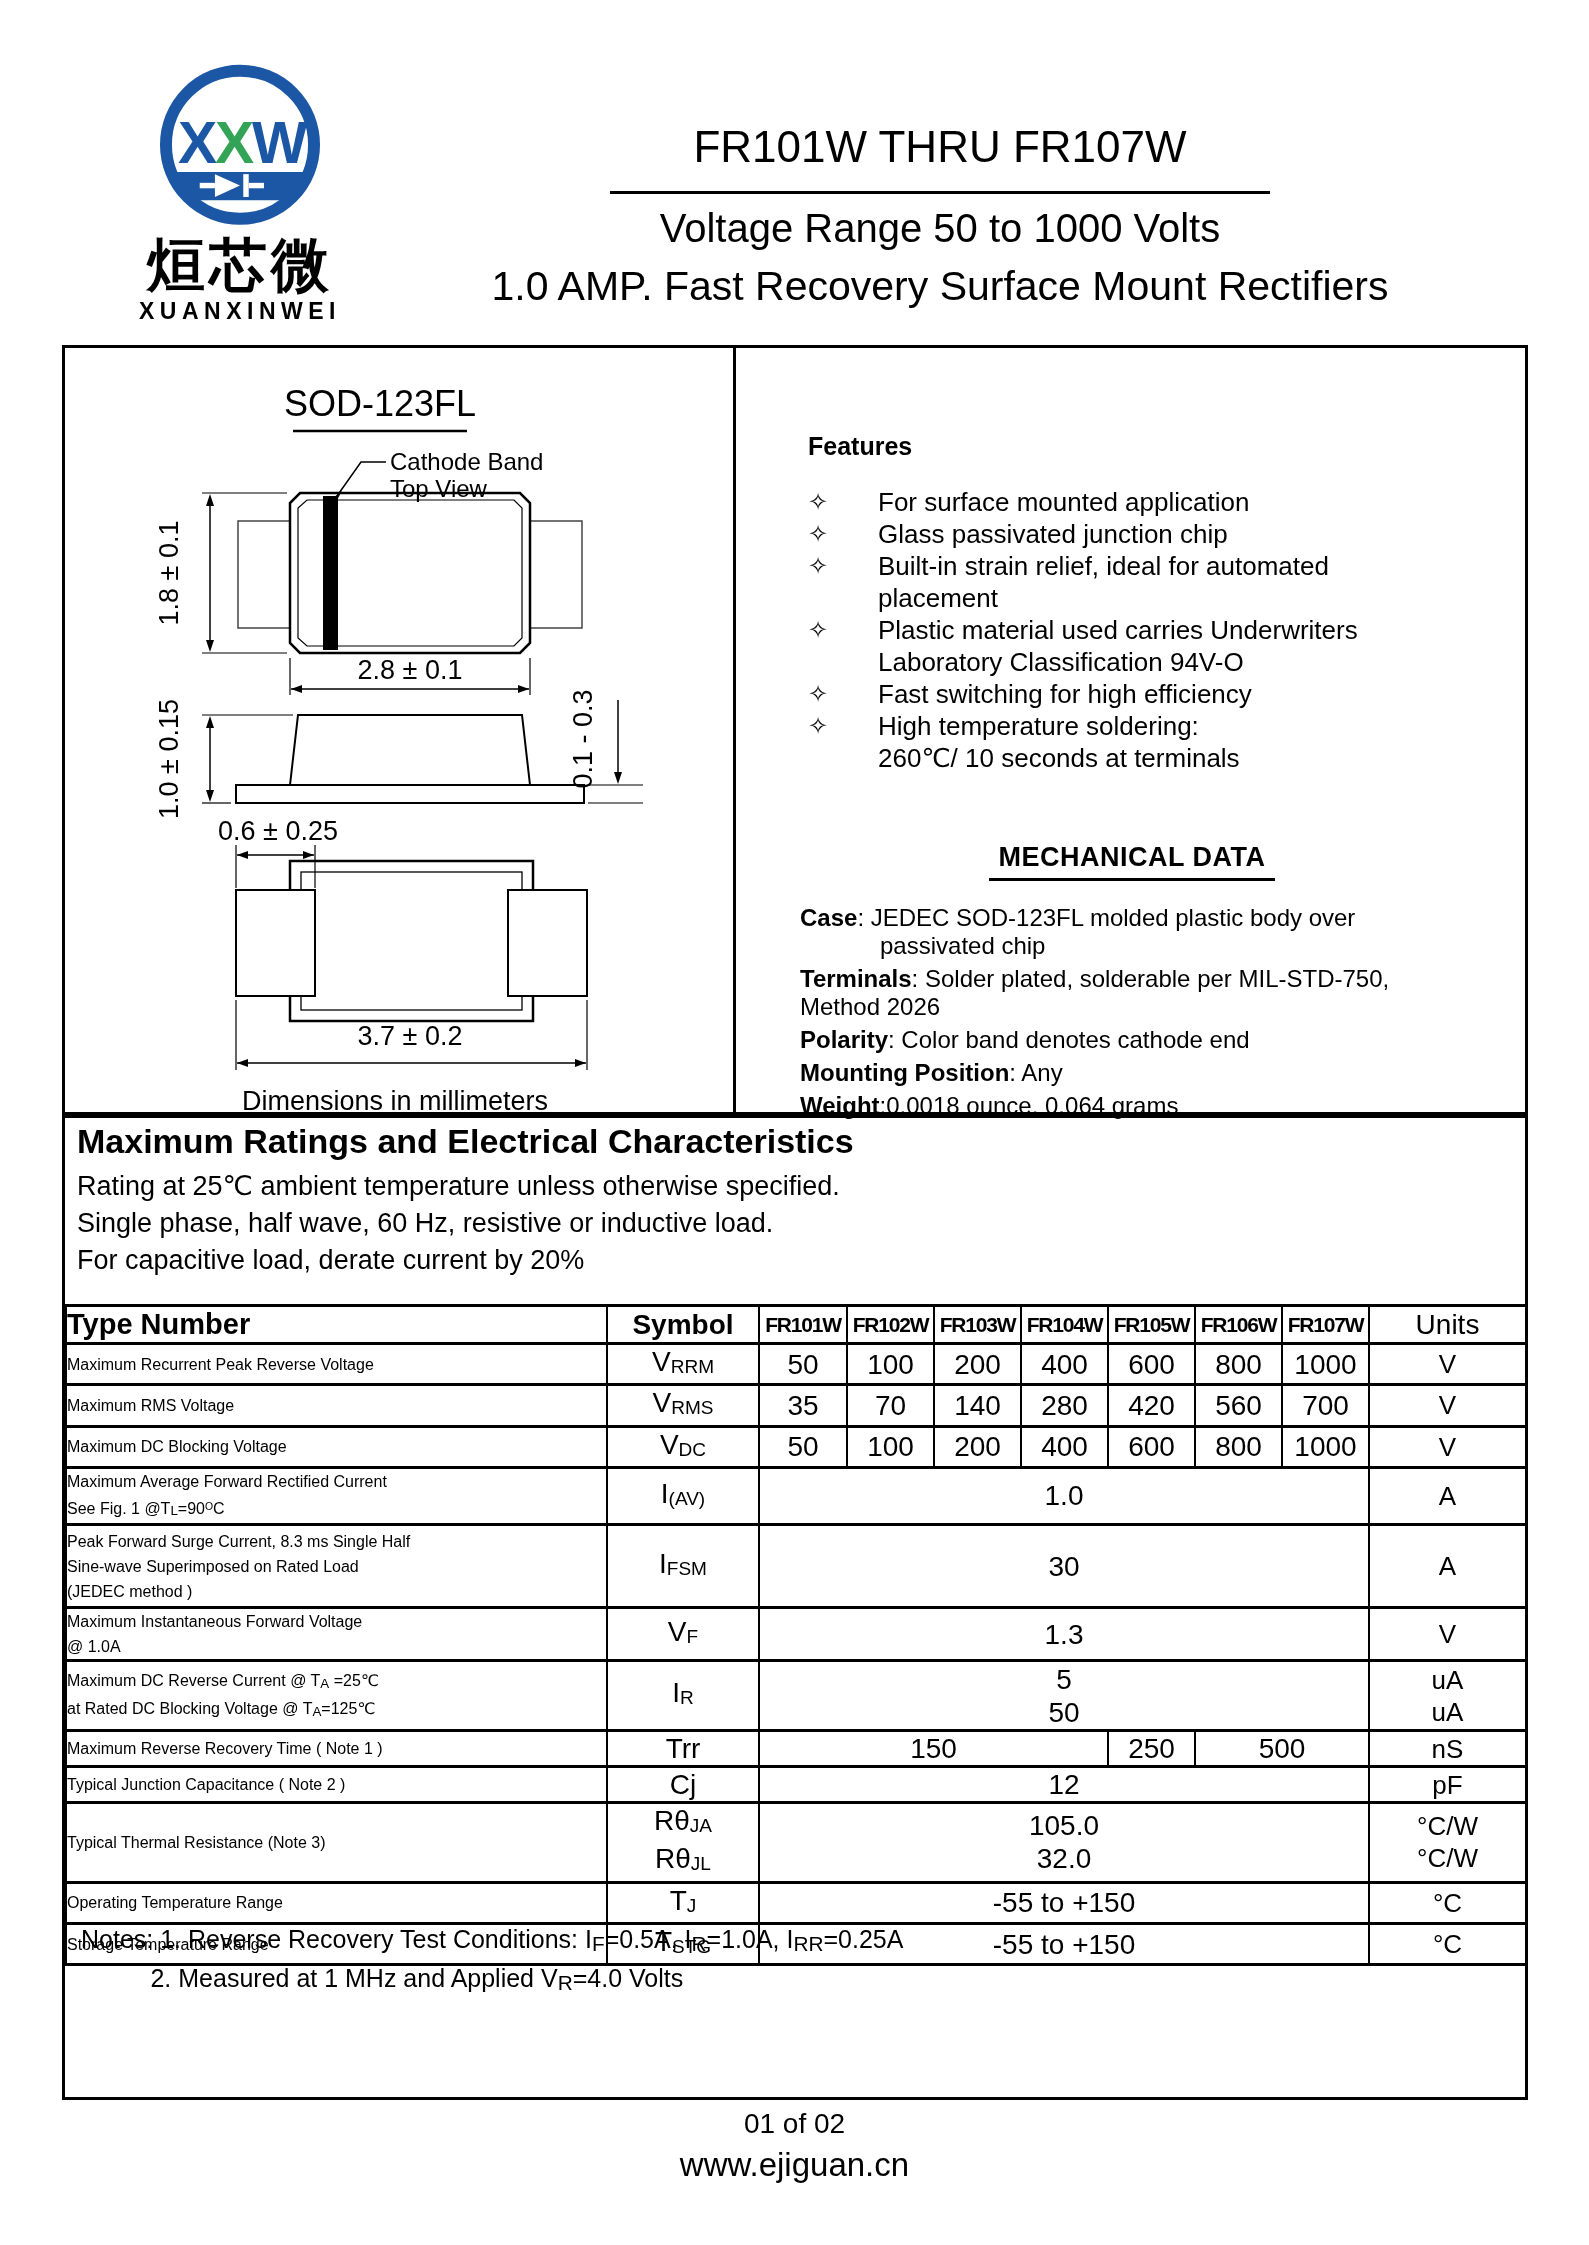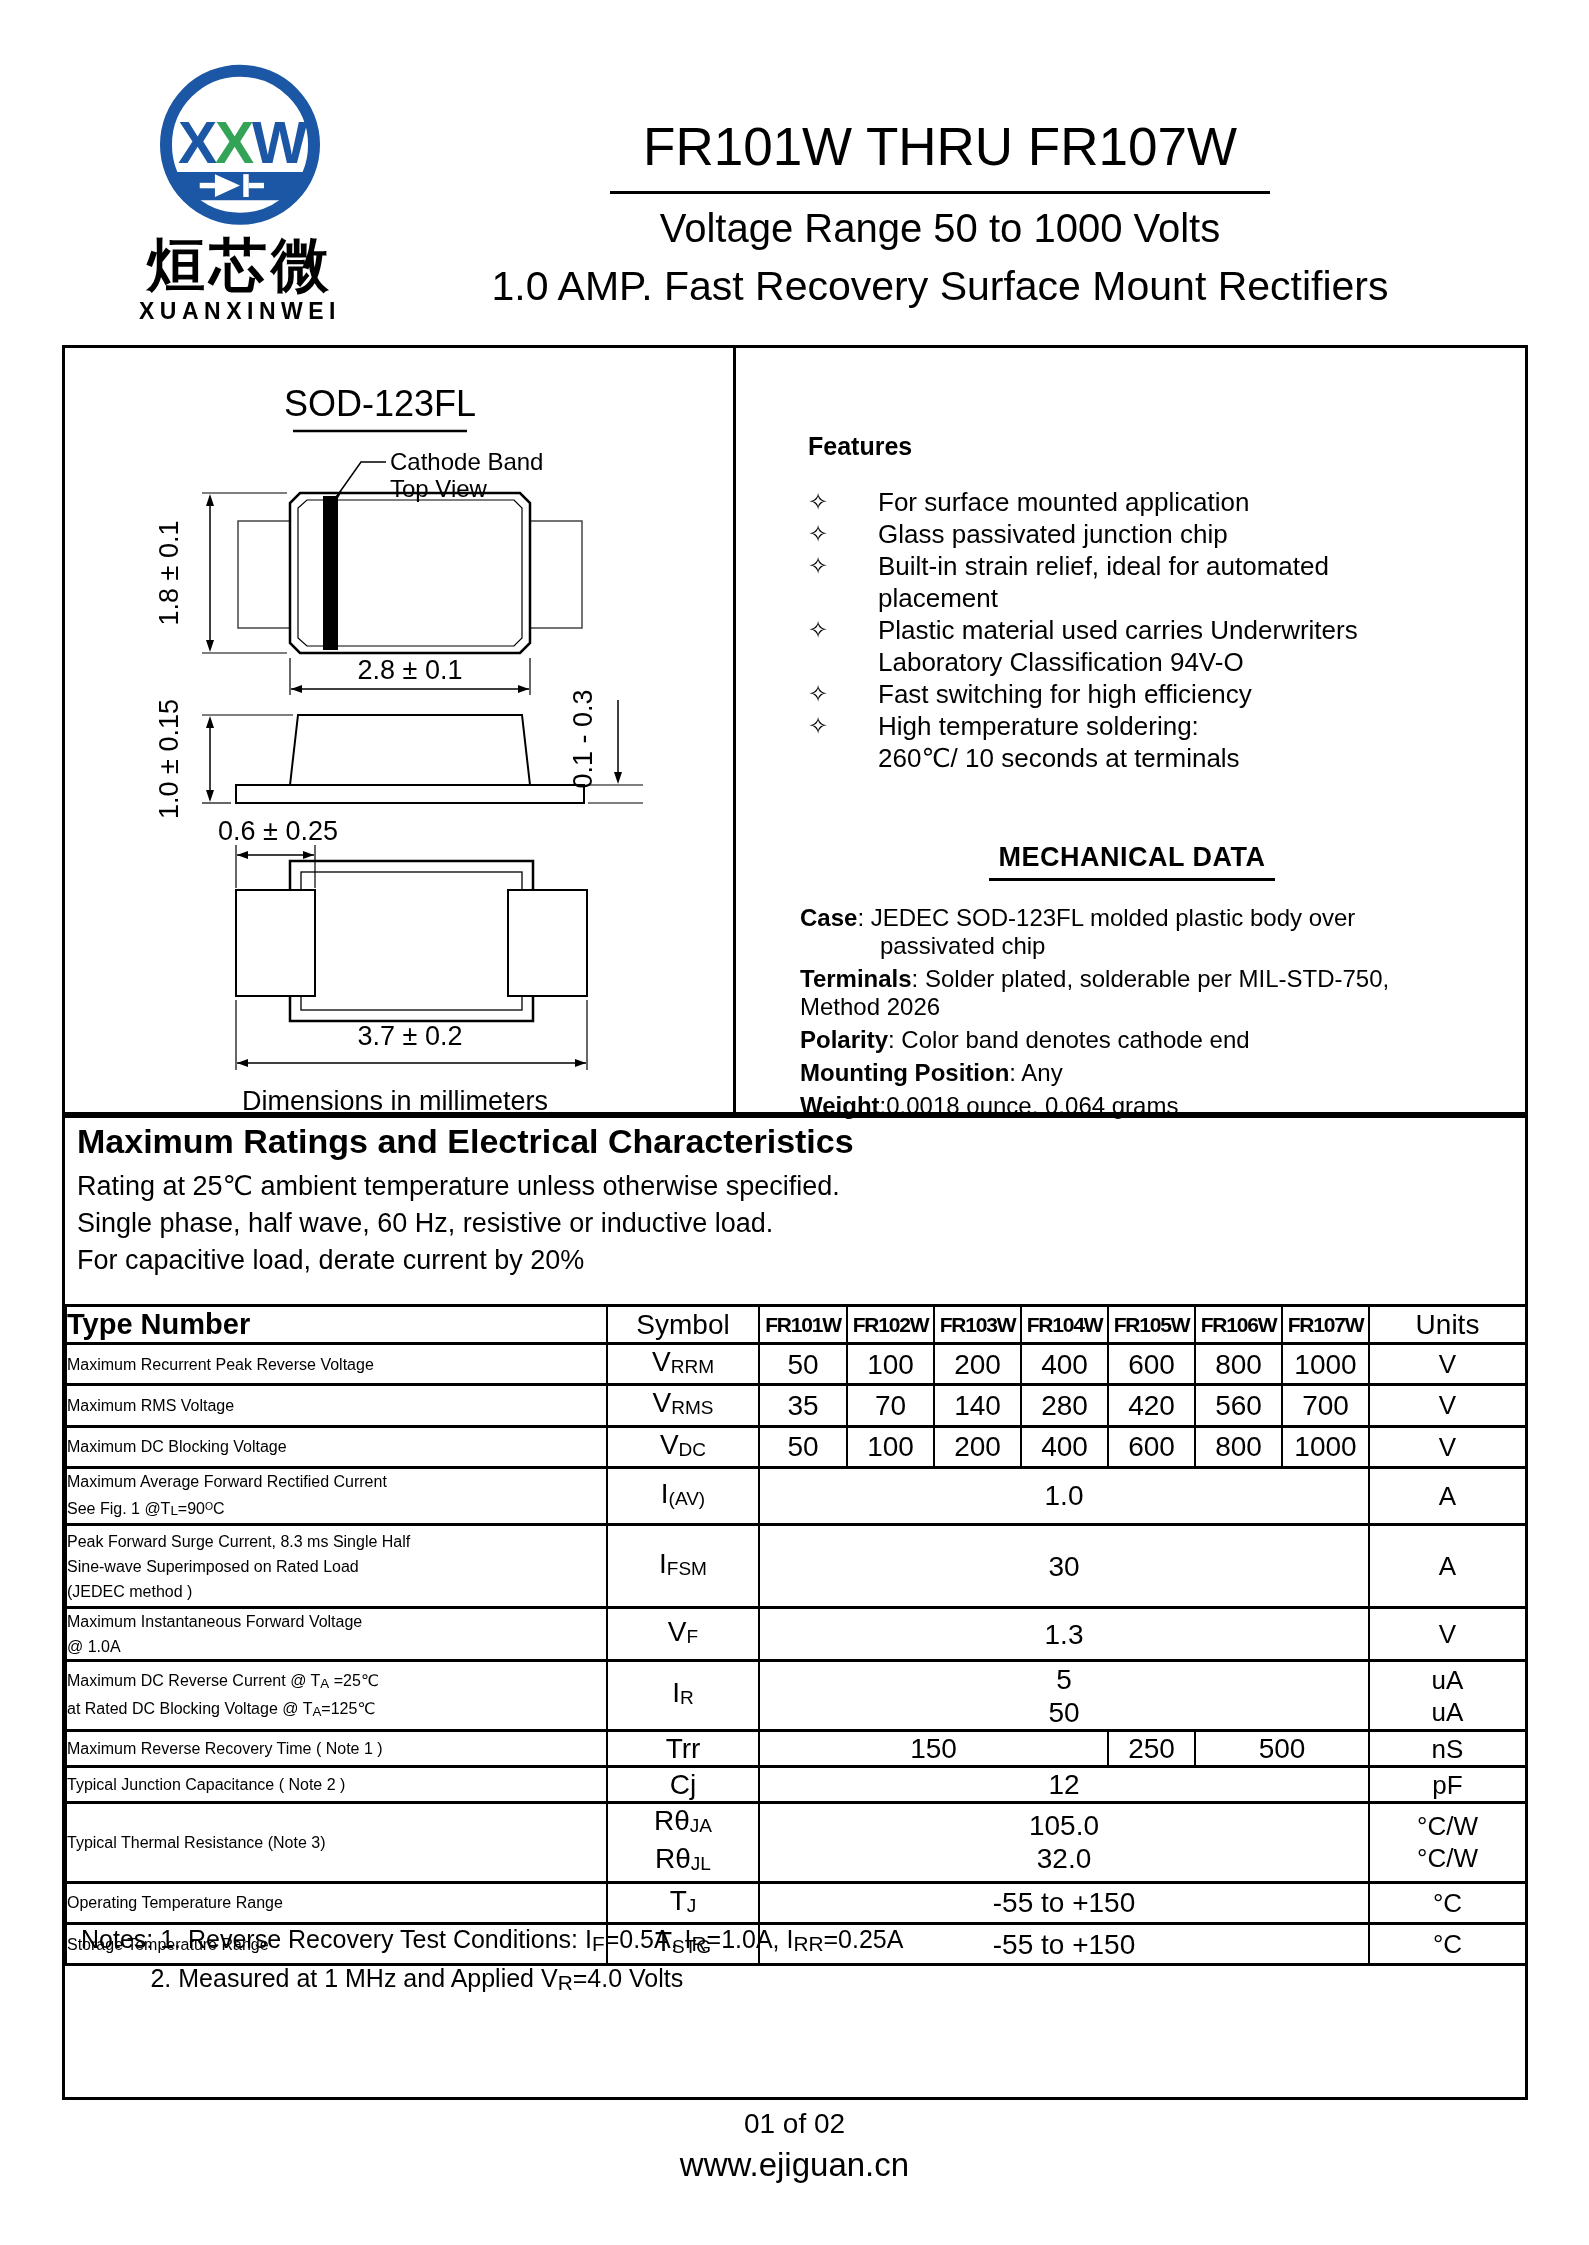--- a/index.html
+++ b/index.html
@@ -4,21 +4,21 @@
 <style>
   html,body{margin:0;padding:0;background:#ffffff;}
   #page{position:relative;width:1589px;height:2245px;background:#fff;overflow:hidden;
         font-family:"Liberation Sans","DejaVu Sans",sans-serif;color:#000;}
   
   #logo-block{position:absolute;left:120px;top:62px;width:240px;text-align:center;}
   #logo-svg{display:block;margin:0 auto;}
   #logo-cn{font-size:58px;font-weight:bold;line-height:62px;letter-spacing:4px;}
   #logo-en{font-size:23px;font-weight:600;letter-spacing:5.5px;margin-top:2px;}
   #title-block{position:absolute;left:420px;top:116px;width:1040px;text-align:center;}
-  #doc-title{font-size:53px;line-height:61px;}
+  #doc-title{font-size:44px;line-height:61px;}
   #title-rule{width:660px;margin:14px auto 0 auto;border-top:3px solid #000;height:0;}
   #subtitle1{font-size:40px;margin-top:12px;}
   #subtitle2{font-size:41px;margin-top:12px;}
   
   #box1{position:absolute;left:62px;top:345px;width:1466px;height:770px;border:3px solid #000;box-sizing:border-box;}
   #diagram-svg{position:absolute;left:0;top:0;}
   #rightcol{position:absolute;left:668px;top:0;width:792px;height:764px;border-left:3px solid #000;}
   #features-heading{position:absolute;left:72px;top:84px;font-size:25px;font-weight:bold;}
   #features-list{position:absolute;left:72px;top:138px;font-size:26px;line-height:32px;}
   .feat-row{display:flex;}
@@ -30,21 +30,21 @@
   .mech-line{white-space:pre-wrap;margin-bottom:5px;}
   
   #box2{position:absolute;left:62px;top:1115px;width:1466px;height:985px;border:3px solid #000;box-sizing:border-box;}
   #ratings-heading{position:absolute;left:12px;top:4px;font-size:34px;font-weight:bold;}
   #ratings-subs{position:absolute;left:12px;top:50px;font-size:27px;line-height:37px;}
   #ratings-table{position:absolute;left:0;top:186px;width:1460px;border-collapse:collapse;table-layout:fixed;}
   #ratings-table td,#ratings-table th{border:2px solid #000;padding:0;overflow:hidden;}
   #ratings-table tr{border-top:3px solid #000;border-bottom:3px solid #000;}
   #ratings-table th{border-bottom:3px solid #000;}
   .th-type{font-size:29px;font-weight:bold;text-align:left;padding-left:18px;height:35px;}
-  .th-symbol{font-size:28px;font-weight:normal;text-align:center;margin-left:12px;}
+  .th-symbol{font-size:28px;font-weight:bold;text-align:center;margin-left:12px;}
   .th-part{font-size:21px;font-weight:bold;text-align:center;letter-spacing:-1.2px;}
   .th-units{font-size:28px;font-weight:normal;text-align:center;}
   .td-label{font-size:16px;line-height:25px;text-align:left;padding:3px 4px 2px 8px;vertical-align:middle;}
   .td-symbol{font-size:28px;text-align:center;vertical-align:middle;line-height:33px;}
   .td-symbol sub{font-size:68%;}
   .td-value{font-size:28px;text-align:center;vertical-align:middle;line-height:33px;}
   .td-units{font-size:26px;text-align:center;vertical-align:middle;line-height:32px;}
   #notes-block{position:absolute;left:16px;top:804px;font-size:25px;line-height:34px;}
   .note-line{white-space:pre-wrap;}
   sub{vertical-align:-0.12em;}

